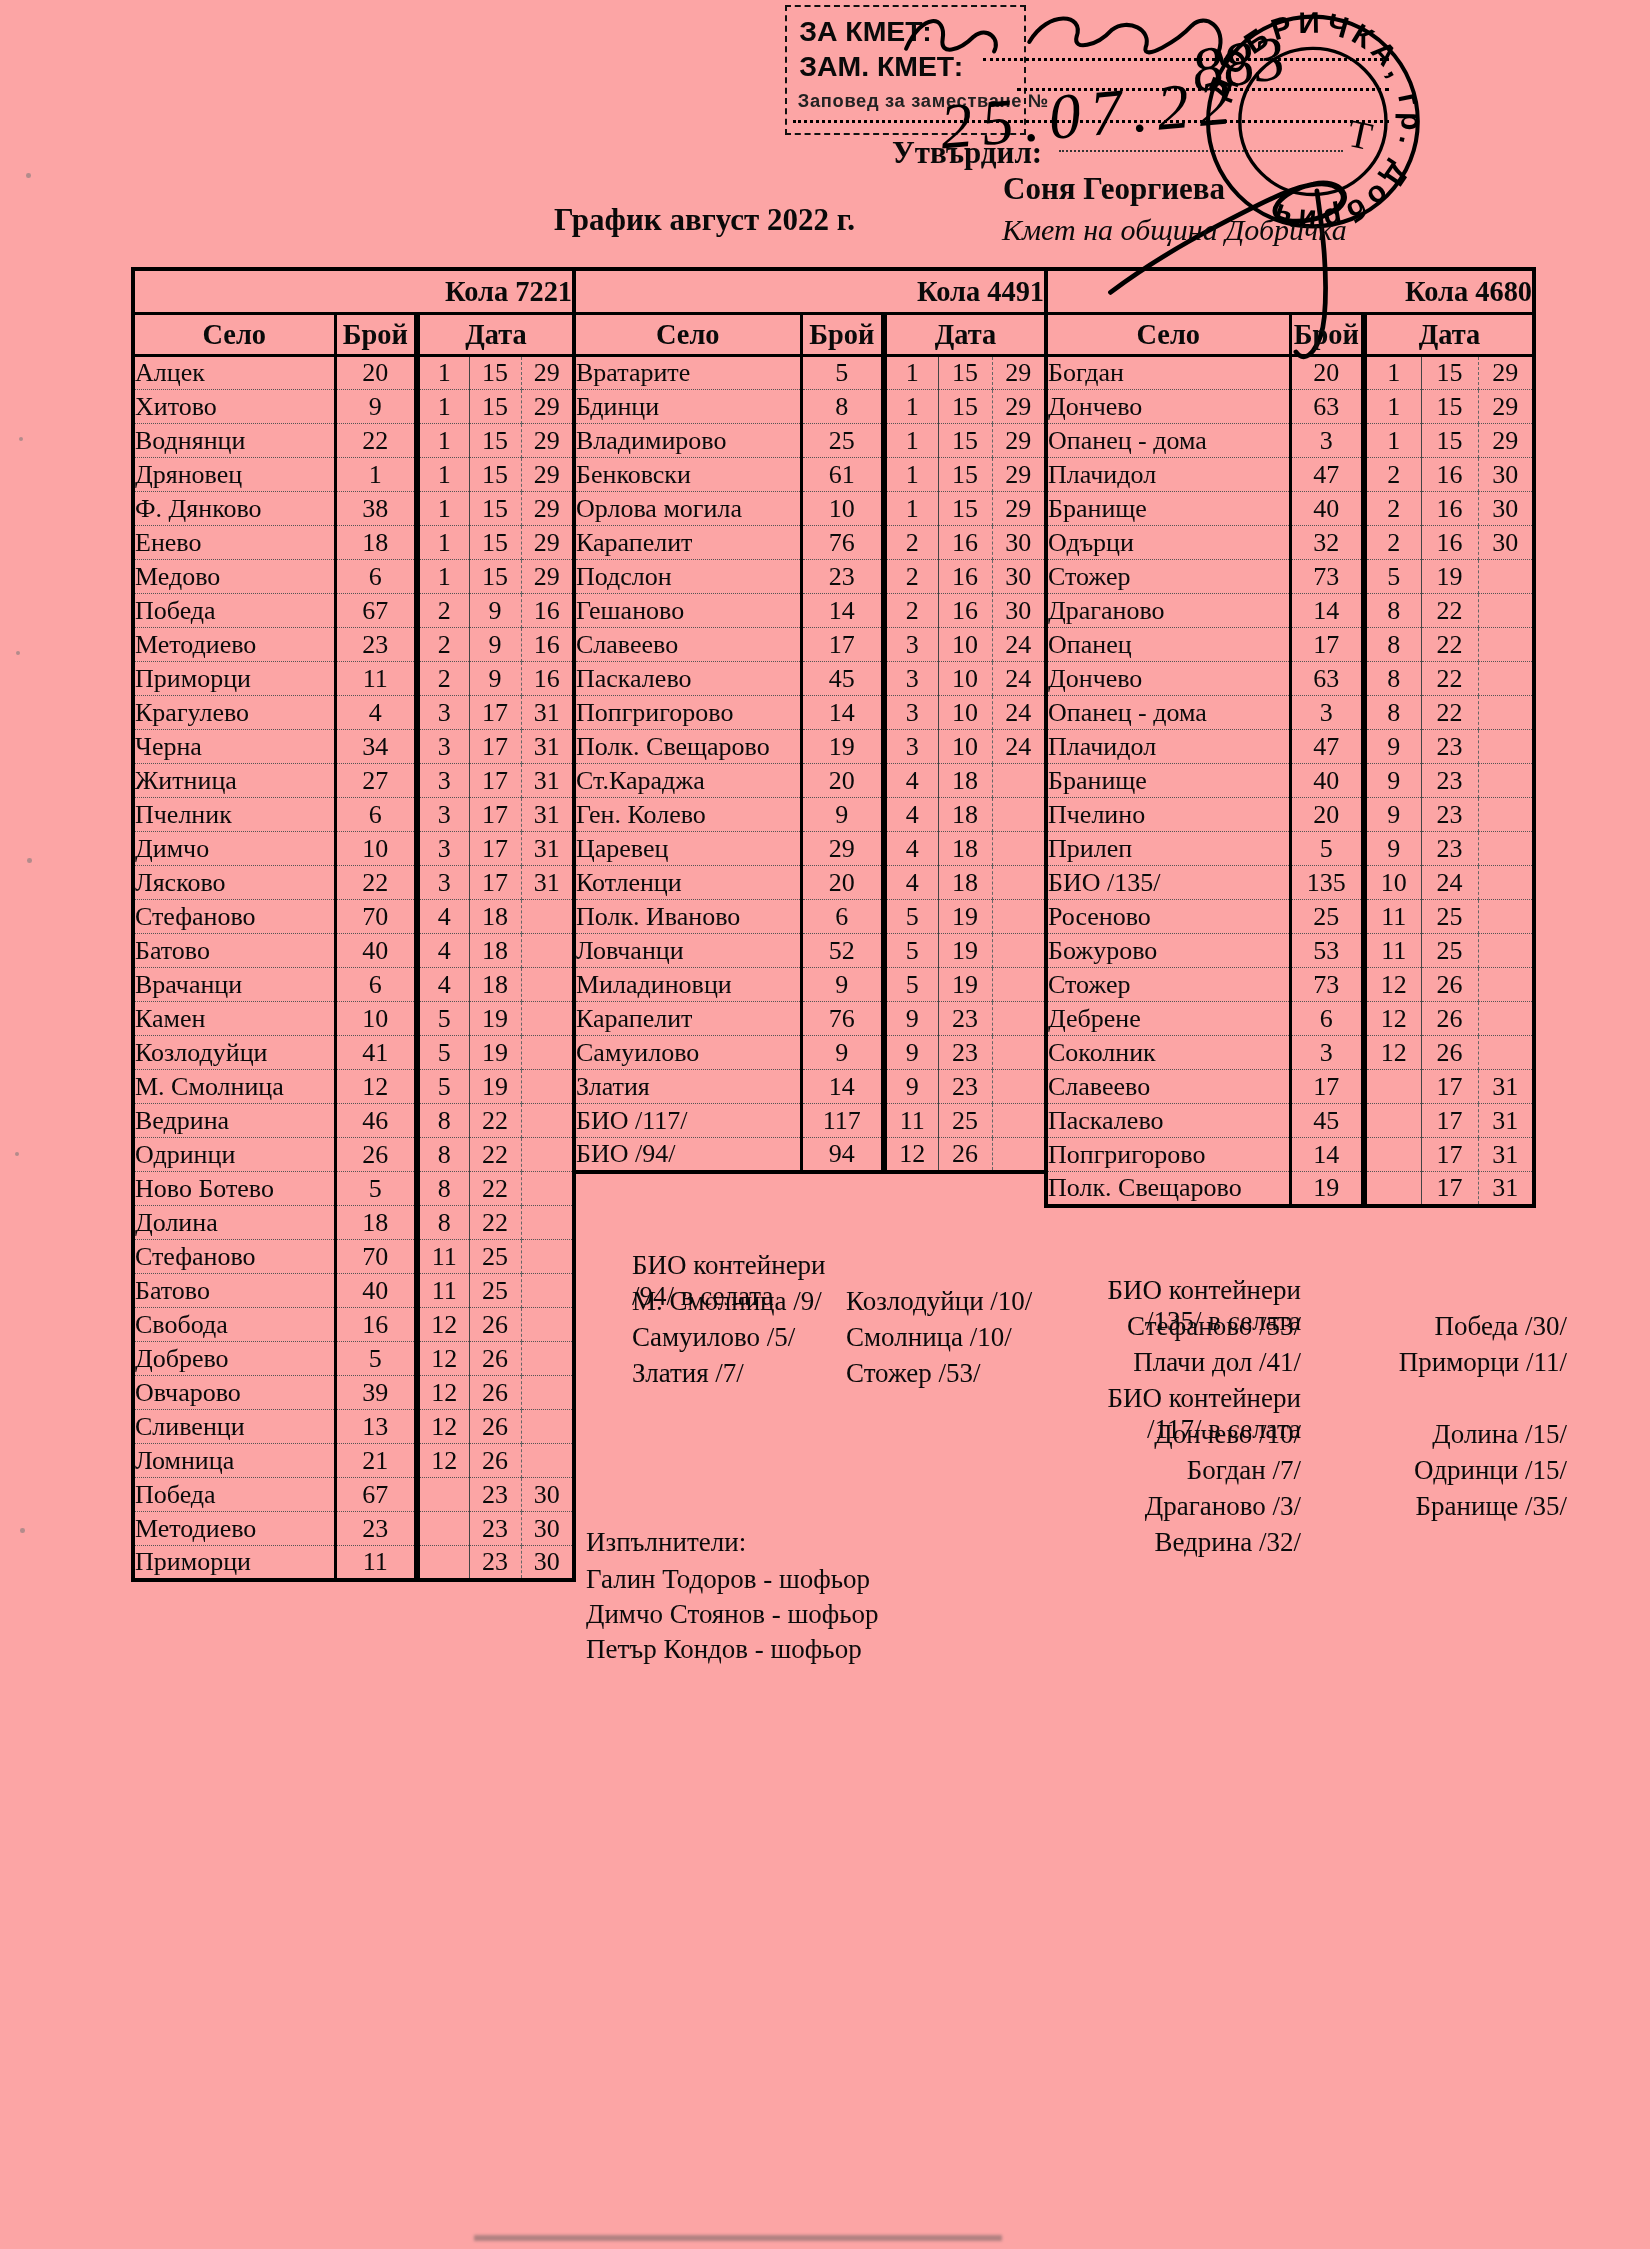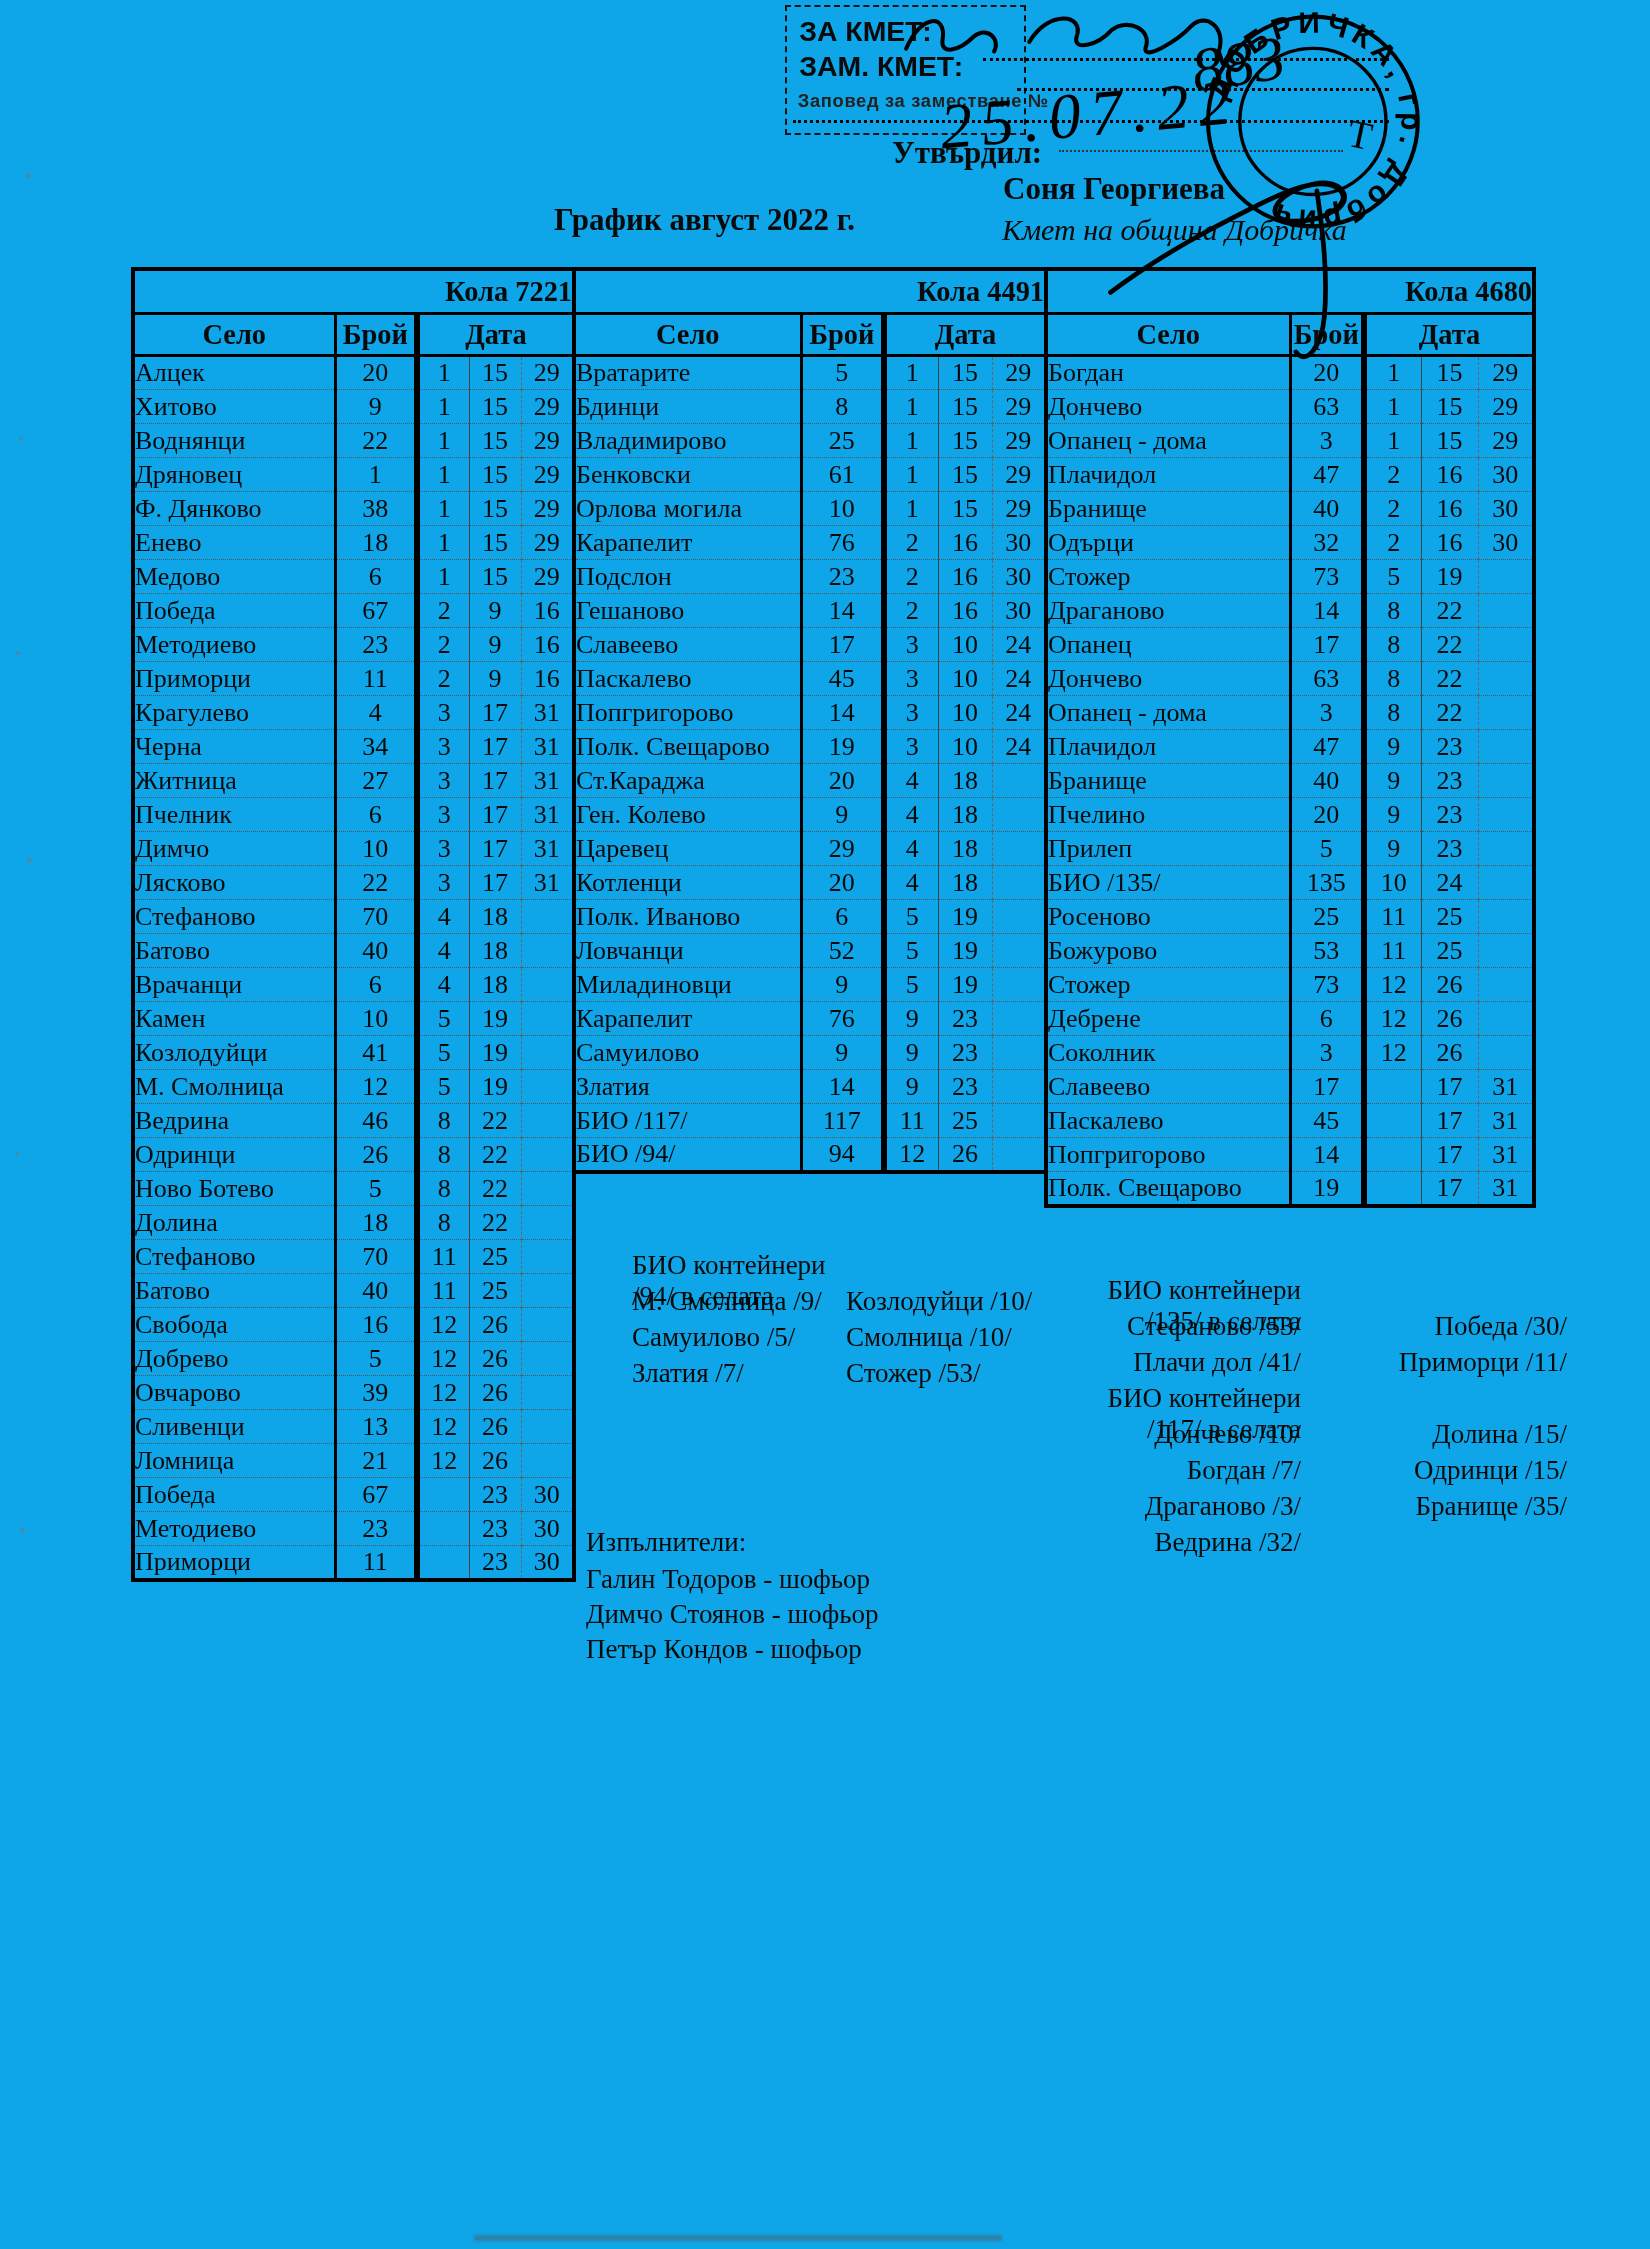--- a/index.html
+++ b/index.html
@@ -1,19 +1,19 @@
 <!DOCTYPE html>
 <html style="font-size:10.8px"><head>
 <meta charset="utf-8">
 <style>
   html,body { margin:0; padding:0; }
   body { background:#e8e8e8; }
   .page {
     position:relative; width:1651px; height:2250px;
-    background:#0ea5e9; overflow:hidden;
+    background:#fca5a5; overflow:hidden;
     font-family:"Liberation Serif","DejaVu Serif",serif;
     color:#0a0a0a;
   }
   
   .approval-box {
     position:absolute; left:785px; top:5.4px; width:241px; height:130px;
     border:2.7px dashed #111; box-sizing:border-box;
     font-family:"Liberation Sans","DejaVu Sans",sans-serif;
   }
   .ab-line1 { position:absolute; left:12.2px; top:8.1px;  font-size:28.4px; font-weight:bold; white-space:nowrap; }

